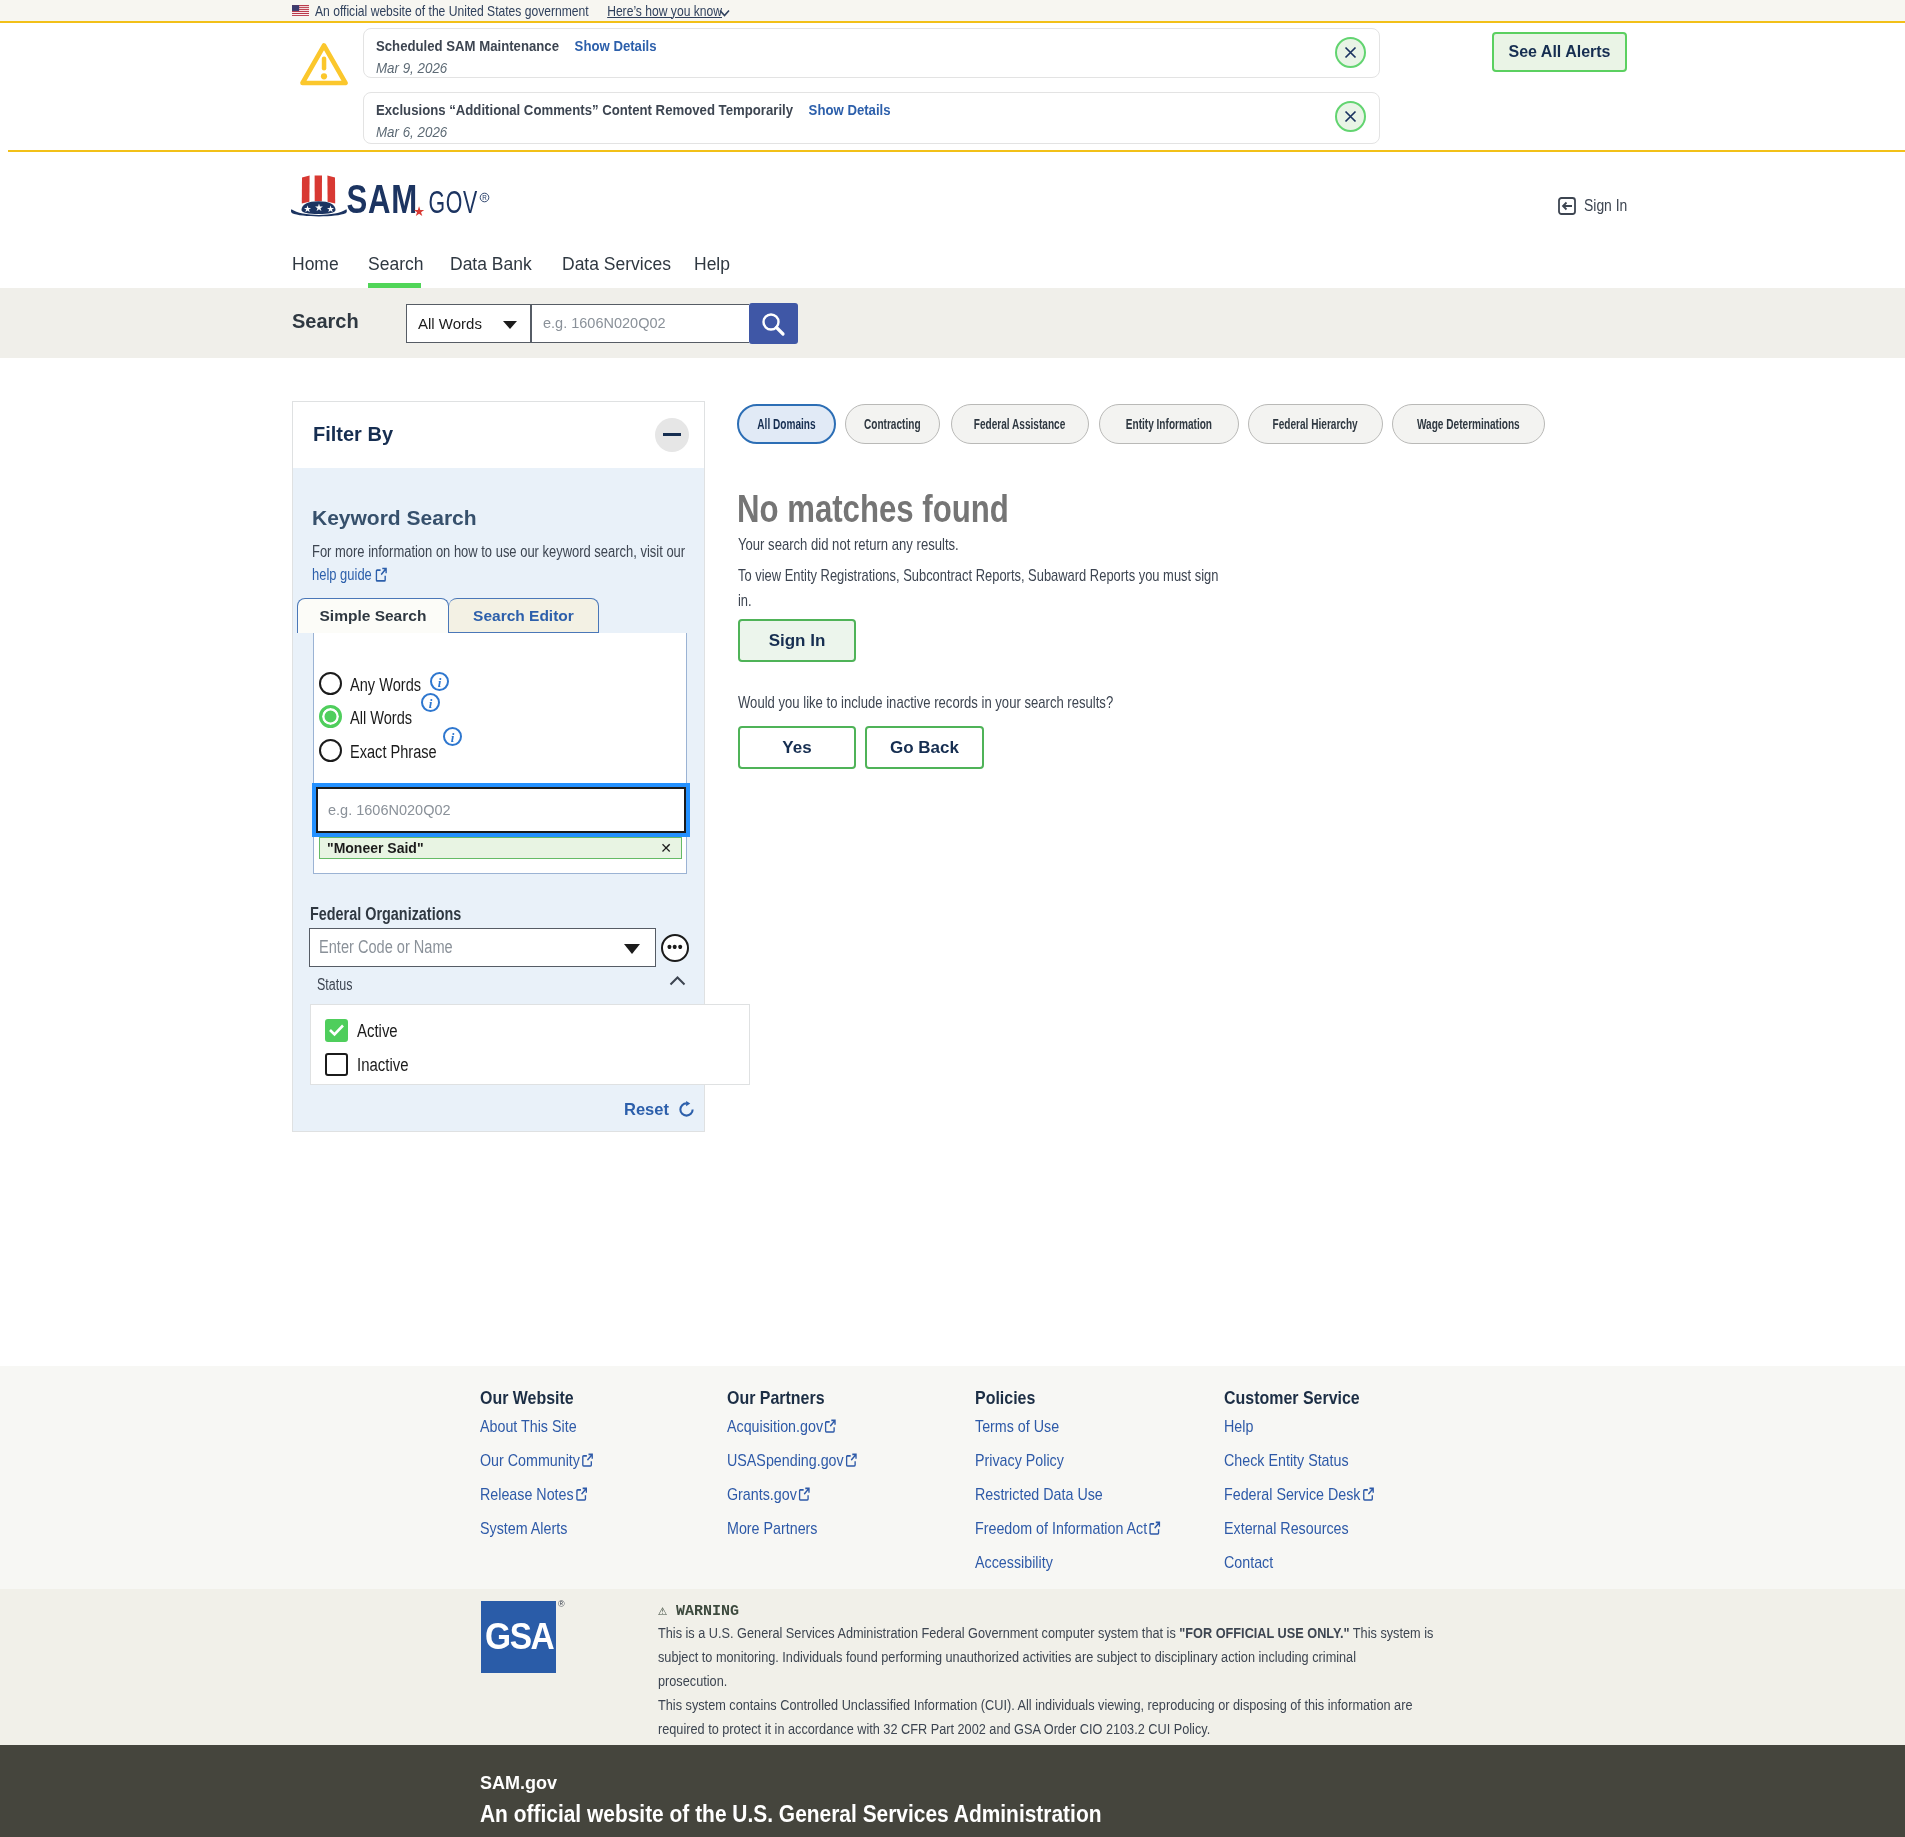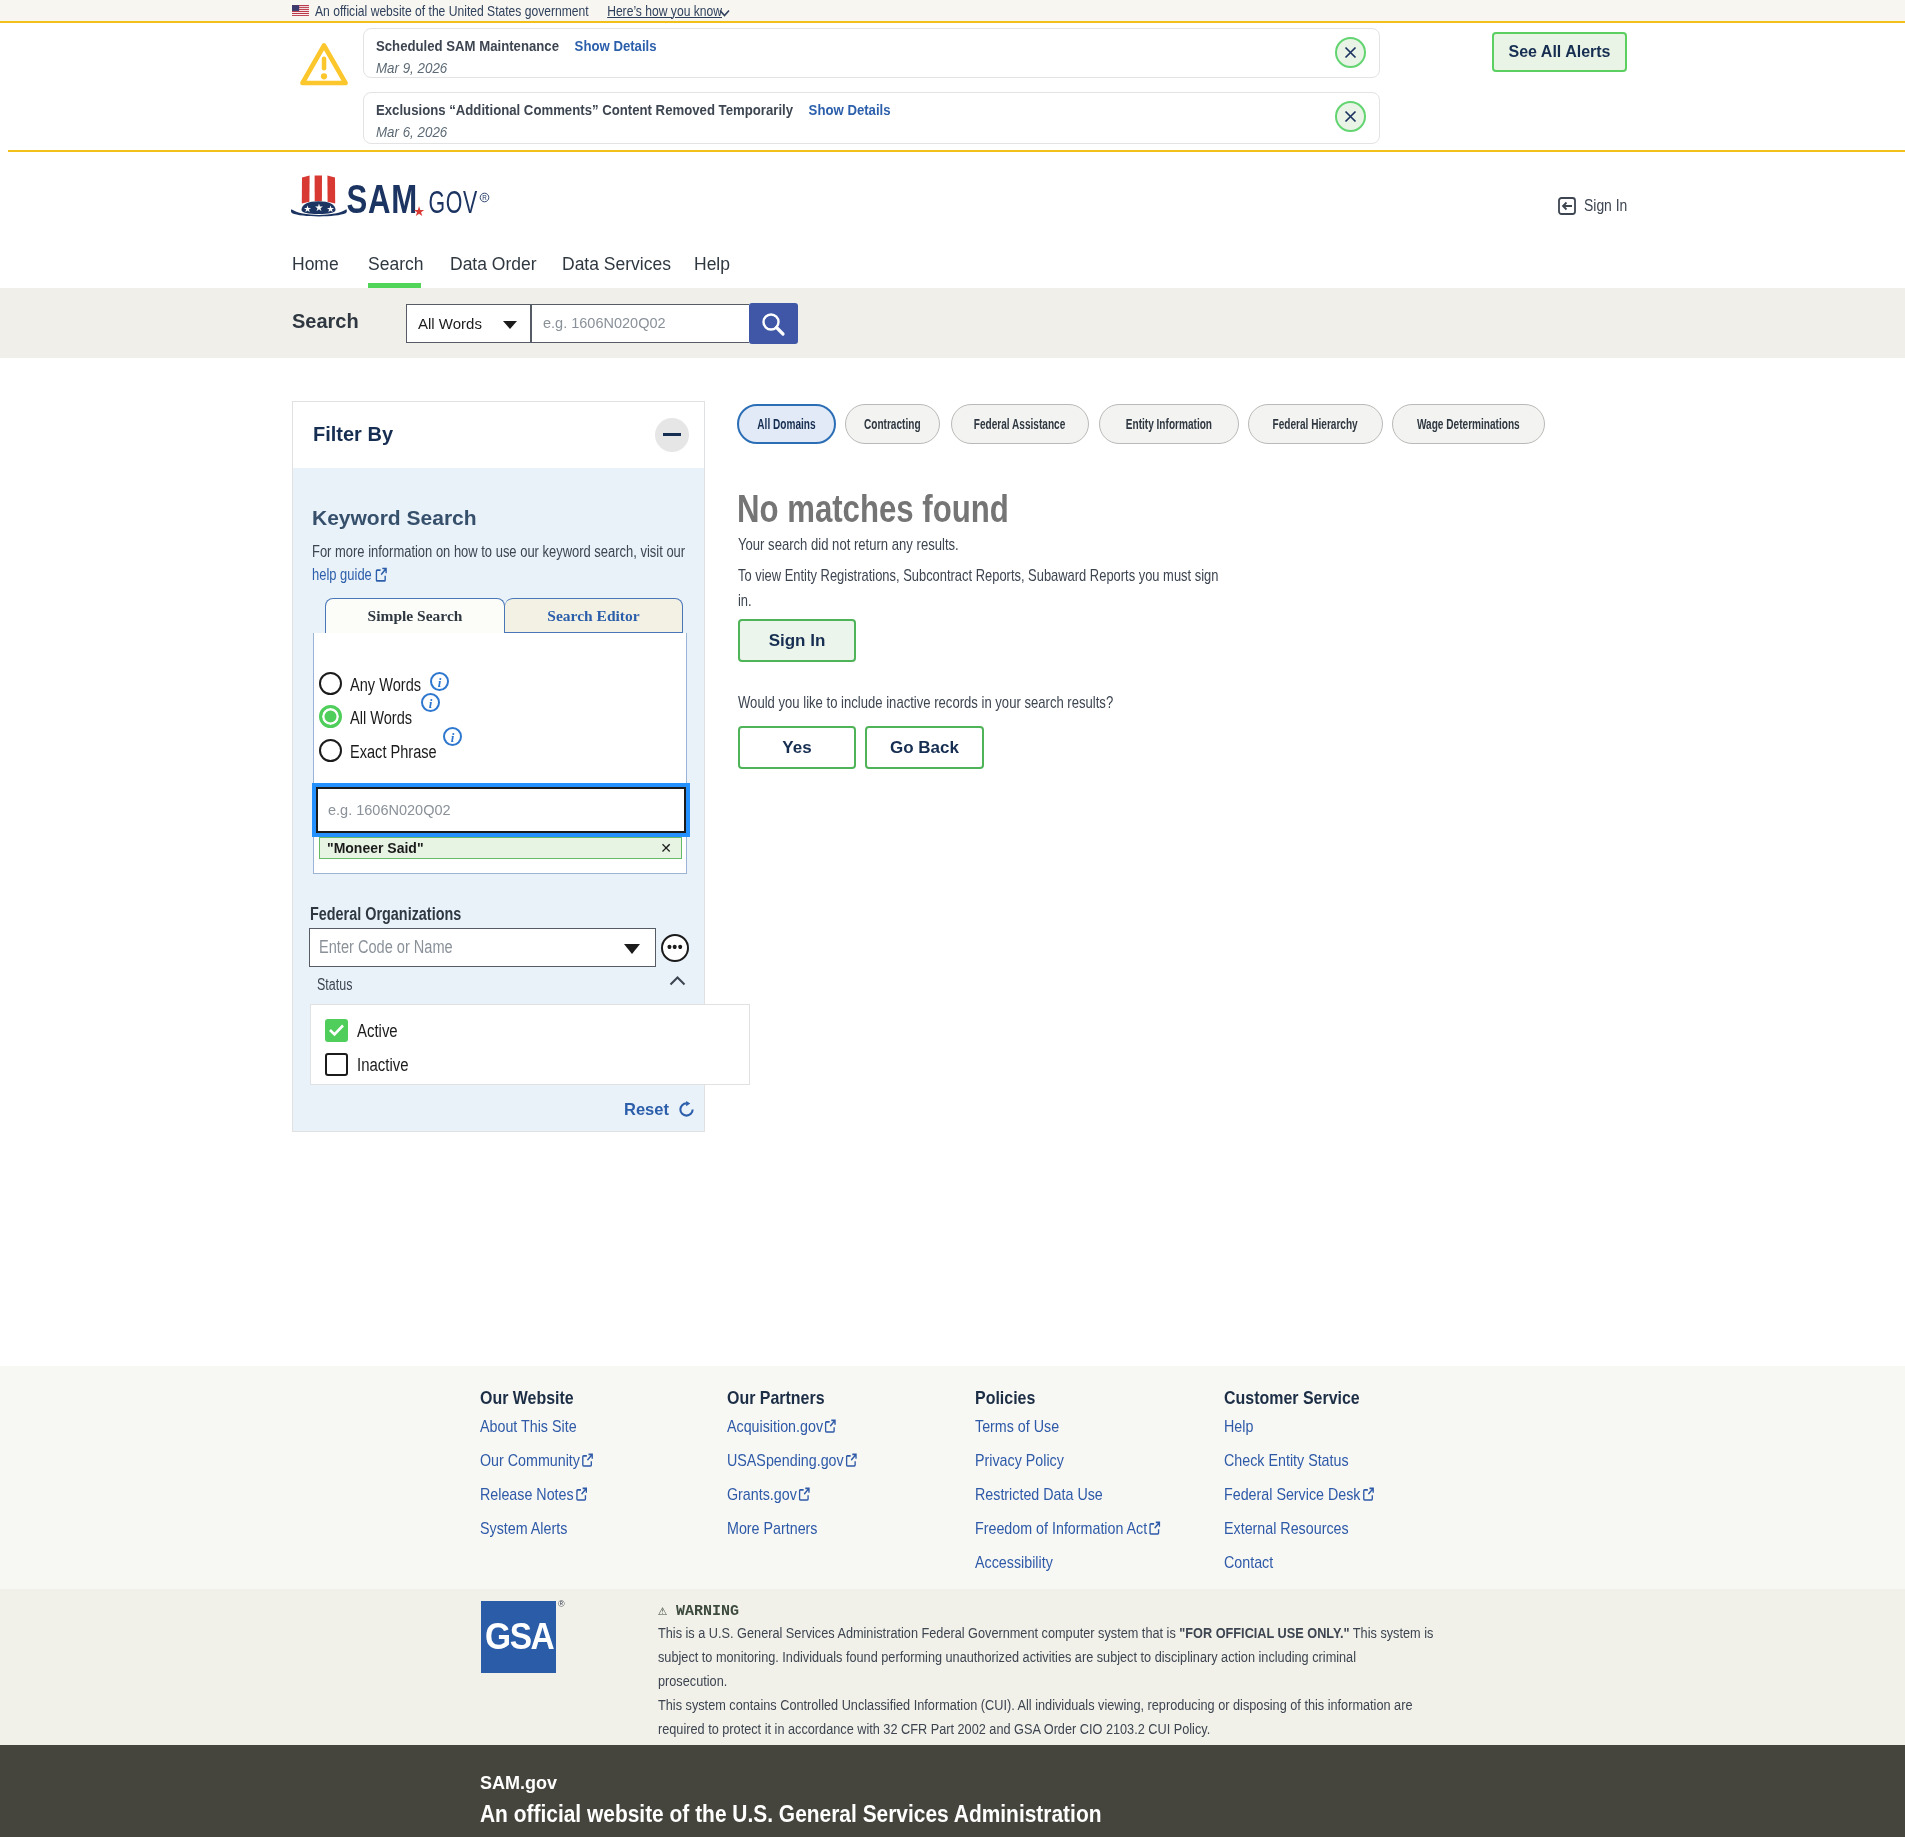--- a/index.html
+++ b/index.html
@@ -50,21 +50,21 @@
 
 #fpanel { position:absolute; left:292px; top:19px; width:413px; height:731px; border:1px solid #dfe1e2; background:#e9f1f9; }
 #fhead { height:66px; background:#fff; position:relative; }
 #fhead .t { position:absolute; left:20px; top:21px; font-size:20px; font-weight:bold; color:#162e51; }
 #fhead .circ { position:absolute; left:362px; top:16px; width:34px; height:34px; border-radius:50%; background:#e6e6e6; }
 #fhead .circ::after { content:""; position:absolute; left:8px; top:15px; width:18px; height:3px; background:#162e51; }
 .fbody { position:relative; }
 .kwh { position:absolute; left:19px; top:38px; font-size:21px; font-weight:bold; color:#36506c; }
 .kwp { position:absolute; left:19px; top:73px; width:462px; font-size:16px; color:#3d4551; line-height:22.5px; transform:scaleX(0.81); transform-origin:0 0; }
 .kwp a { color:#2c5fab; text-decoration:none; }
-.tabs { position:absolute; left:32px; top:130px; width:358px; height:35px; display:flex;font-family:Liberation Serif, serif; }
+.tabs { position:absolute; left:4px; top:130px; width:302px; height:35px; display:flex; }
 .tab1 { width:188px; background:#fcfcf8; border:1px solid #4a77b8; border-bottom:none; border-radius:8px 8px 0 0; text-align:center; line-height:33px; font-size:15.5px; font-weight:bold; color:#2f3841; }
 .tab2 { width:186px; background:#f3f1e4; border:1px solid #4a77b8; border-left:none; border-radius:8px 8px 0 0; text-align:center; line-height:33px; font-size:15.5px; font-weight:bold; color:#2c5fab; }
 .spanel { position:absolute; left:20px; top:165px; width:374px; height:241px; background:#fff; border:1px solid #9bb3d4; border-top:none; }
 .radio { position:absolute; left:5px; width:23px; height:23px; border-radius:50%; border:2.5px solid #1b1b1b; background:#fff; }
 .radio.sel { border:3px solid #4fce5c; background:#4fce5c; box-shadow:inset 0 0 0 2.5px #fff; }
 .rlbl { position:absolute; left:36px; font-size:18px; color:#1b1b1b; transform-origin:0 0; transform:scaleX(0.81); white-space:nowrap; }
 .info { position:absolute; width:19px; height:19px; border-radius:50%; border:2px solid #2e77cf; color:#2e77cf; font-size:13px; font-style:italic; font-weight:bold; text-align:center; line-height:17px; font-family:"Liberation Serif",serif; }
 .finput { position:absolute; left:2px; top:154px; width:370px; height:46px; border:2px solid #1b1b1b; outline:4px solid #2491ff; background:#fff; font-size:14.5px; color:#8a9199; line-height:42px; padding-left:10px; }
 .chip { position:absolute; left:5px; top:204px; width:363px; height:22px; background:#e8f4e3; border:1px solid #66bb66; font-size:14px; font-weight:bold; color:#1b1b1b; line-height:20px; padding-left:7px; }
 .chip .x { position:absolute; right:9px; top:0; font-weight:normal; color:#1b1b1b; font-size:14px; }
@@ -185,21 +185,21 @@
         <rect x="1" y="1" width="16" height="16" rx="2.5" fill="none" stroke="#3d4551" stroke-width="1.8"></rect>
         <path d="M14 9 H5 M8.5 5.5 L5 9 L8.5 12.5" stroke="#3d4551" stroke-width="1.8" fill="none"></path>
       </svg>
     <span class="sx" style="transform:scaleX(0.87);">Sign In</span>
   </div>
 </div>
 
 <div class="band" id="nav">
   <span class="item" style="left:292px;">Home</span>
   <span class="item" style="left:368px;">Search</span>
-  <span class="item" style="left:450px;">Data Order</span>
+  <span class="item" style="left:450px;">Data Bank</span>
   <span class="item" style="left:562px;">Data Services</span>
   <span class="item" style="left:694px;">Help</span>
   <div class="under"></div>
 </div>
 
 <div class="band" id="sstrip">
   <div class="lbl">Search</div>
   <div id="ssel">All Words<span class="tri"></span></div>
   <div id="sinput">e.g. 1606N020Q02</div>
   <div id="sbtn">

